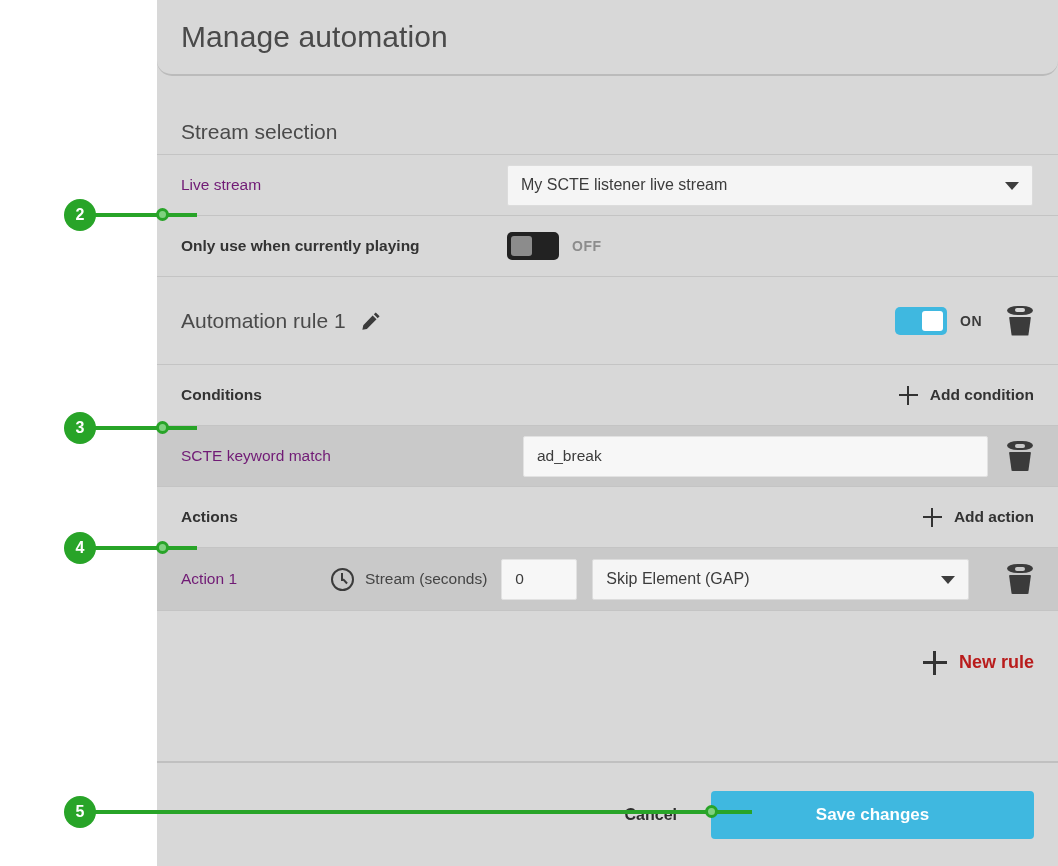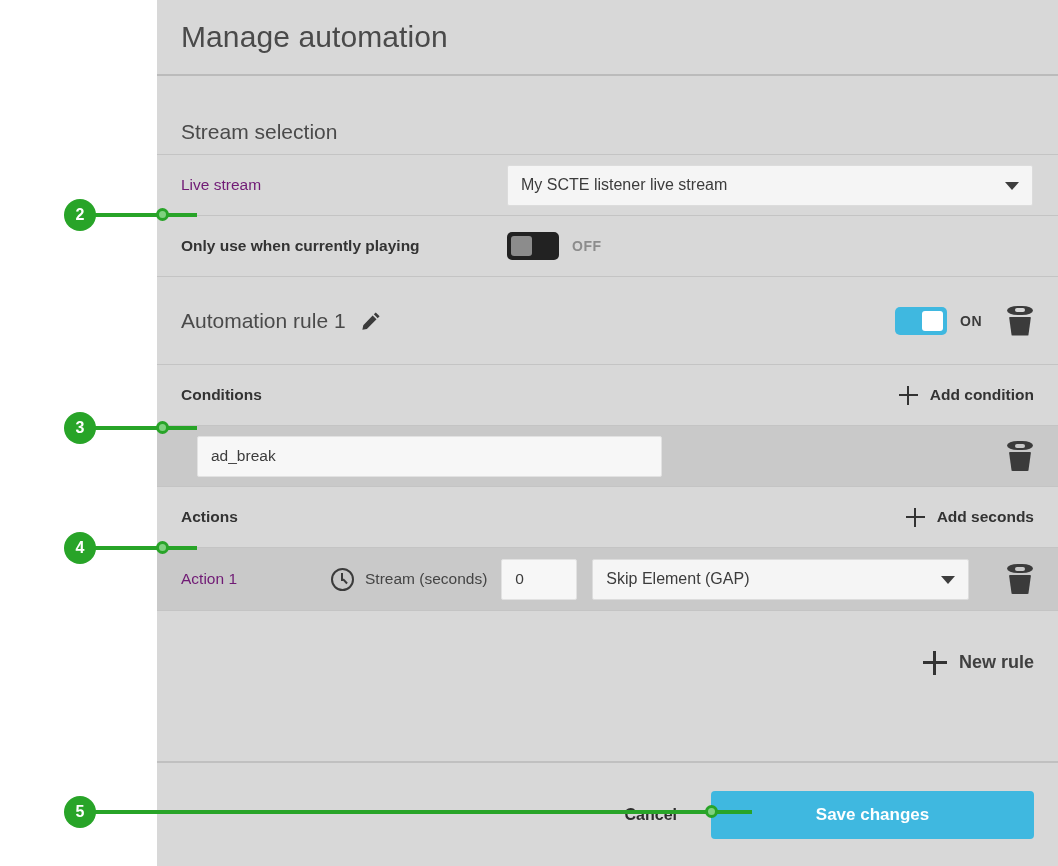--- a/index.html
+++ b/index.html
@@ -16,20 +16,21 @@
     position: absolute; left: 157px; top: 0;
     width: 901px; height: 866px;
     background: #d8d8d8;
   }
 
   .titlebar {
     height: 76px;
     display: flex; align-items: center;
     padding: 0 0 0 24px;
     border-bottom: 2px solid #bbbbbb;
+    border-radius: 15px;
   }
   .title {
     font-size: 30px; font-weight: 400; color: #4a4a4a;
     letter-spacing: .1px;
   }
 
   .section-title-row {
     height: 78px;
     display: flex; align-items: flex-end;
     padding: 0 0 10px 24px;
@@ -182,21 +183,21 @@
 
   
   .newrule-band {
     height: 104px;
     display: flex; align-items: center; justify-content: flex-end;
     padding: 0 24px;
     border-top: 1px solid #c4c4c4;
   }
   .newrule-link {
     display: flex; align-items: center; gap: 12px;
-    font-size: 18px; font-weight: bold; color: #404040;
+    font-size: 18px; font-weight: bold; color: #b91c1c;
     cursor: pointer;
   }
   .newrule-link .plus { width: 24px; height: 24px; flex: 0 0 24px; }
   .newrule-link .plus::before { left: 10.5px; top: 0; width: 2.6px; height: 24px; }
   .newrule-link .plus::after  { top: 10.5px; left: 0; height: 2.6px; width: 24px; }
 
   
   .footer {
     position: absolute; left: 0; bottom: 0;
     width: 901px; height: 105px;
@@ -294,34 +295,35 @@
     <div class="row">
       <div class="row-label bold">Conditions</div>
       <div class="spacer"></div>
       <div class="add-link">
         <span class="plus"></span>
         <span>Add condition</span>
       </div>
     </div>
 
     <div class="row shaded">
+      <div class="row-label">SCTE keyword match</div>
       <input class="text-input keyword" value="ad_break" style="">
       <div class="spacer"></div>
       <div class="trash shaded-bg">
         <span class="lid"></span>
         <span class="can"></span>
       </div>
     </div>
 
     <div class="row">
       <div class="row-label bold">Actions</div>
       <div class="spacer"></div>
       <div class="add-link">
         <span class="plus"></span>
-        <span>Add seconds</span>
+        <span>Add action</span>
       </div>
     </div>
 
     <div class="row shaded" style="min-height:63px">
       <div class="row-label" style="width:150px;flex:0 0 150px">Action 1</div>
       <div class="delay-group">
         <span class="clock"></span>
         <span class="delay-label">Stream (seconds)</span>
       </div>
       <input class="text-input delay" style="margin-left: 14px;" value="0">

